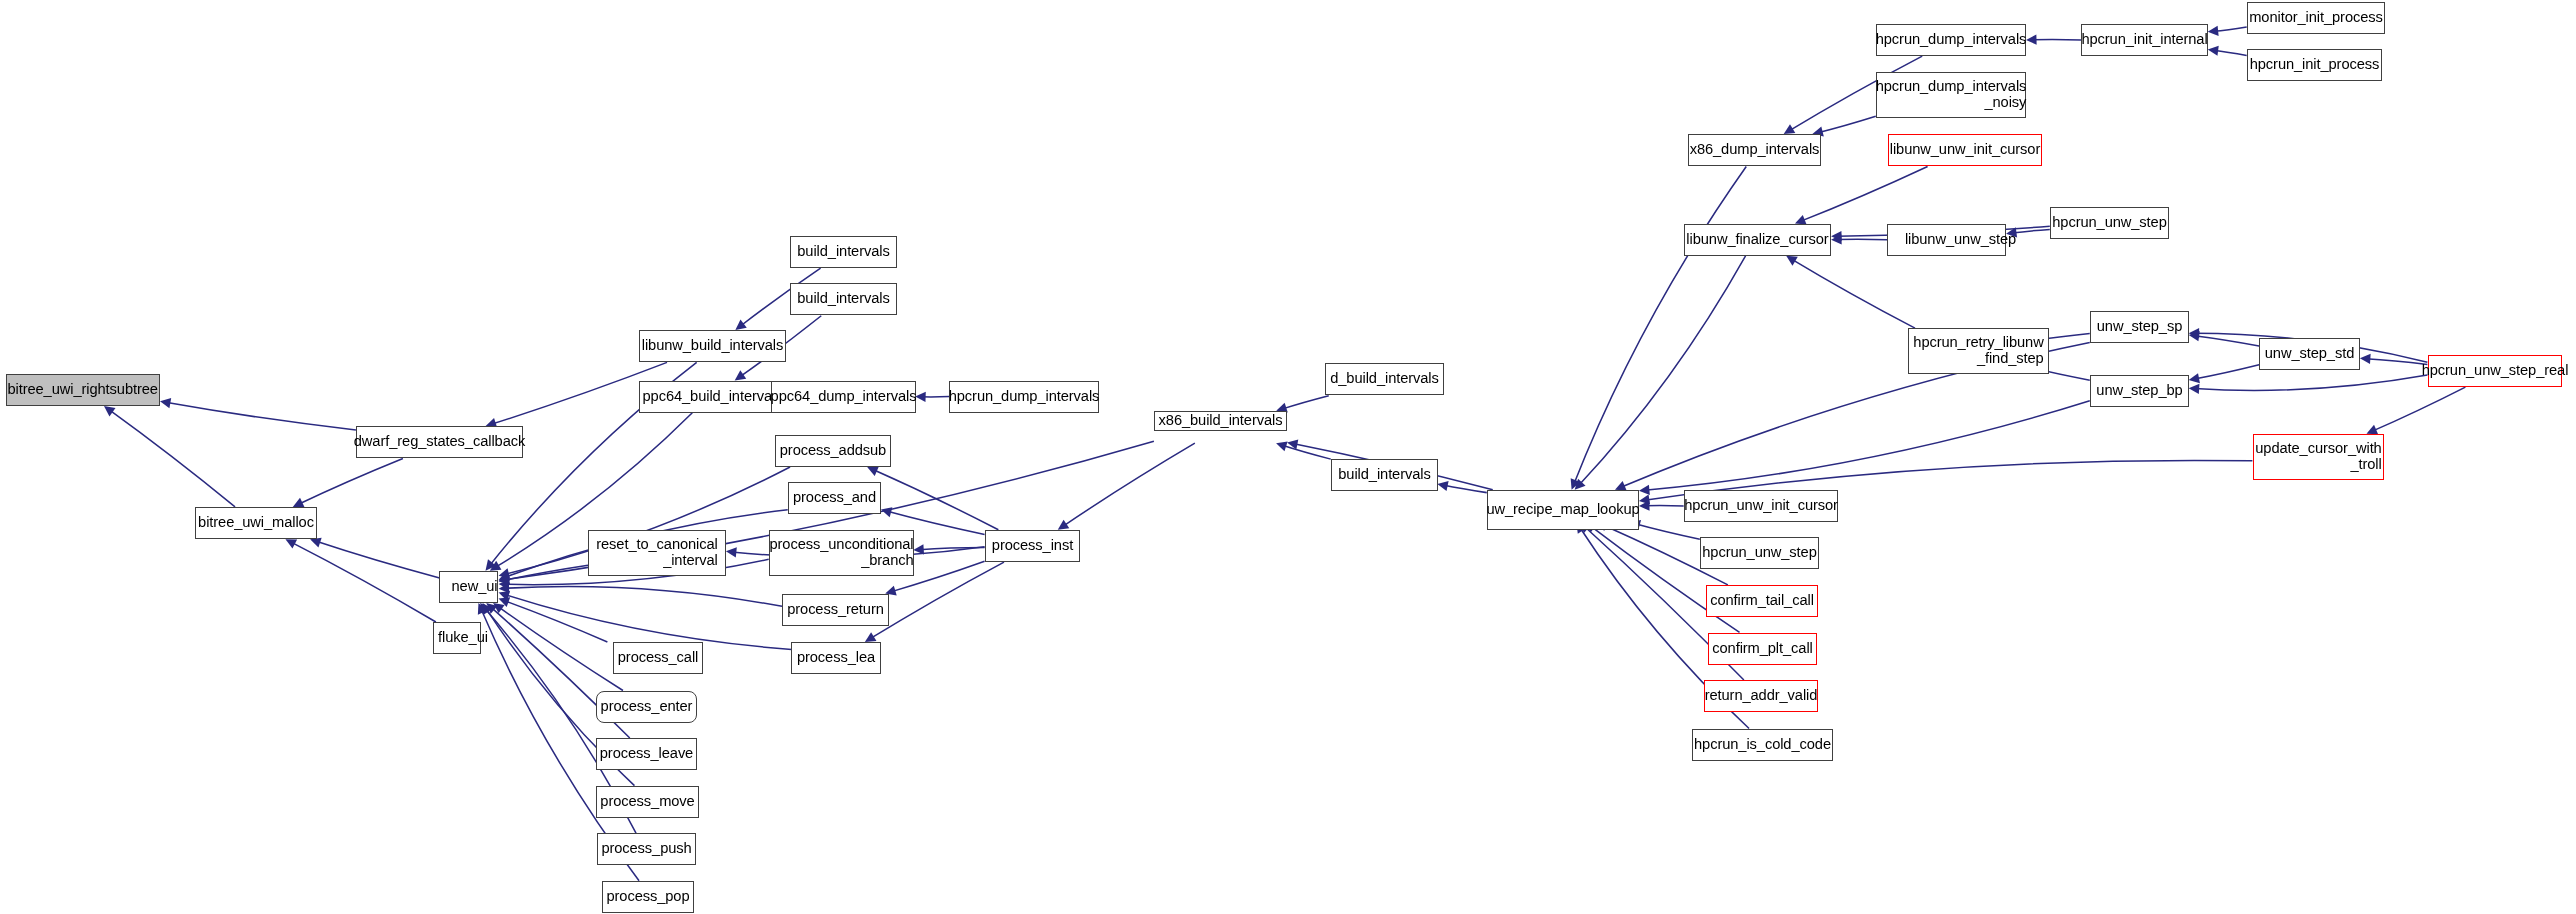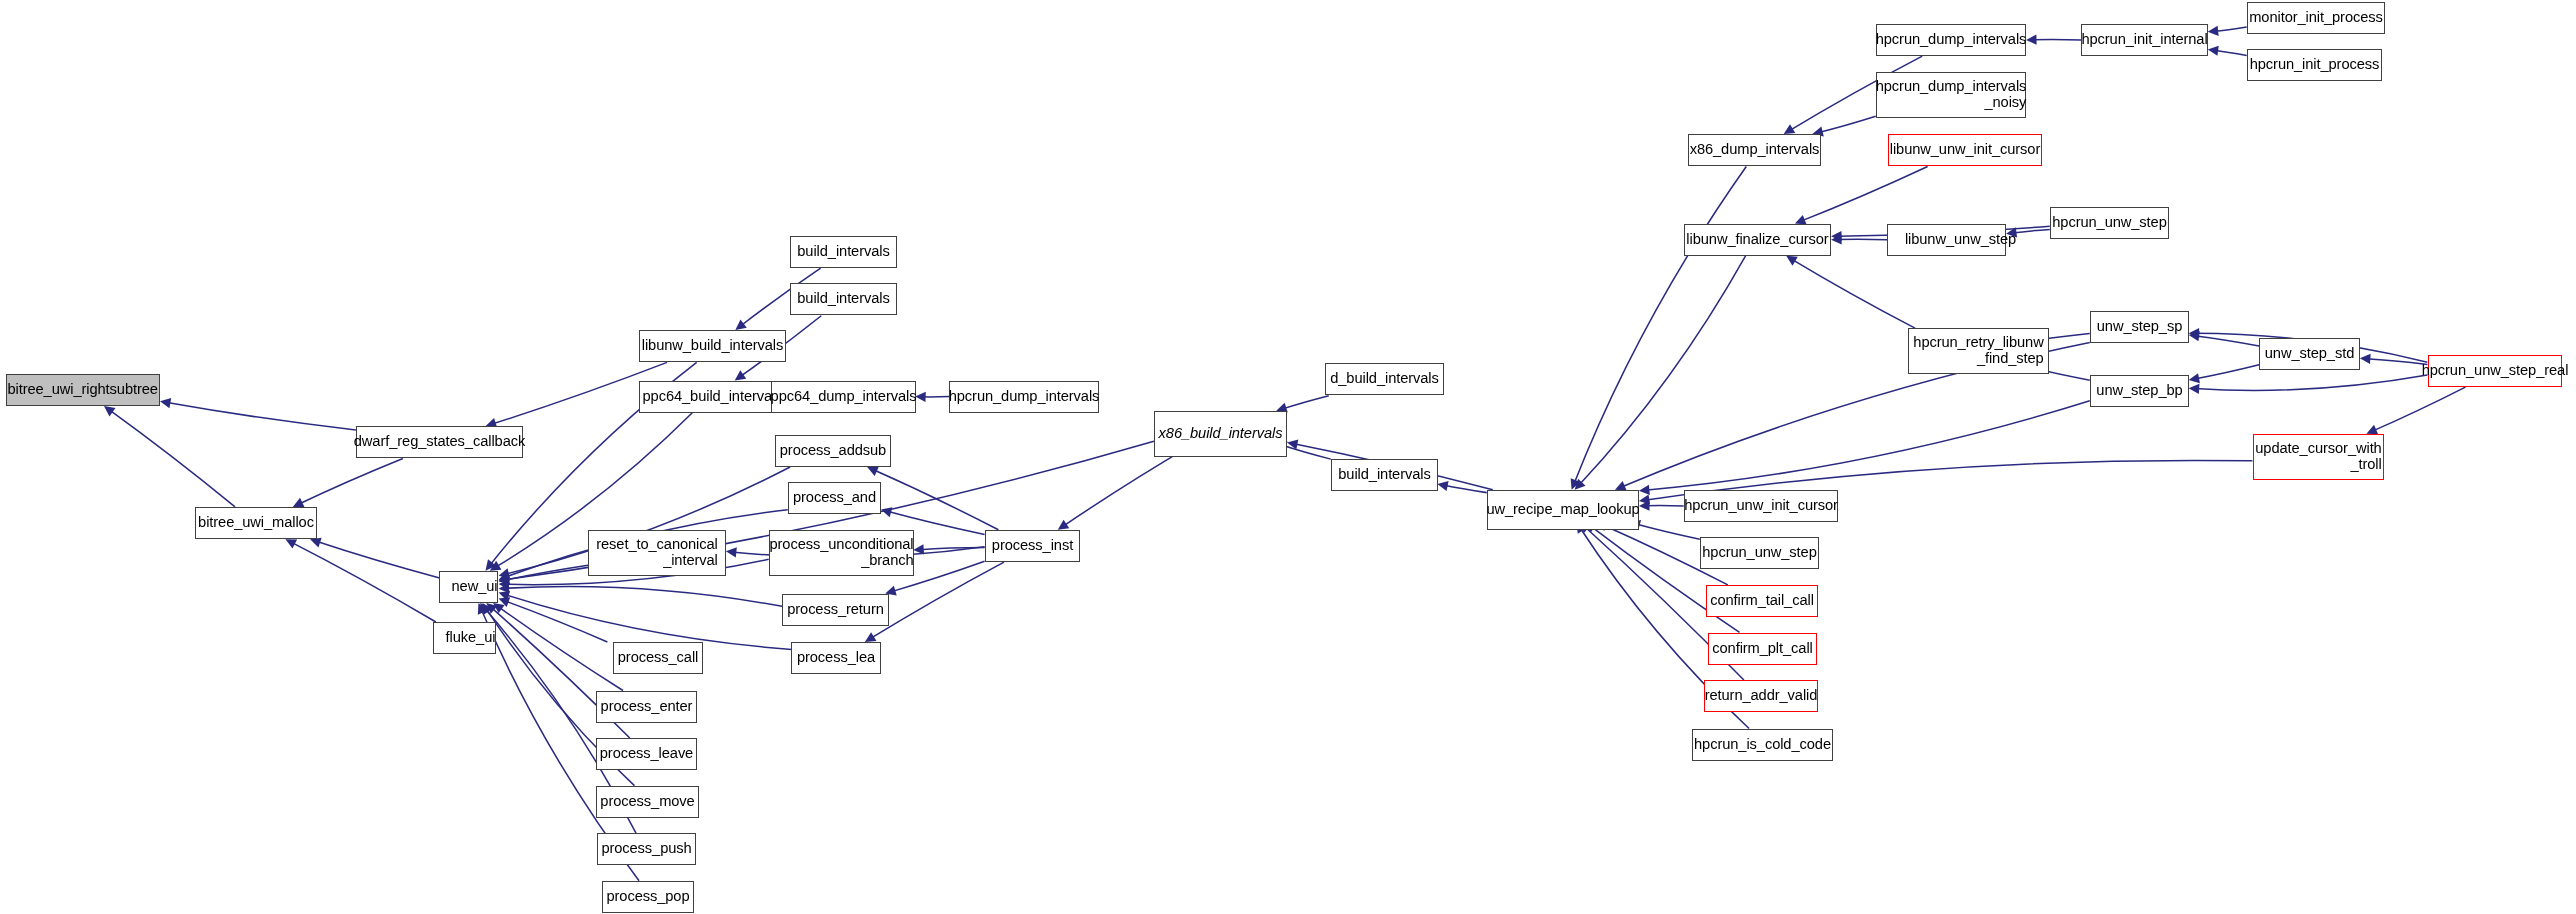--- a/index.html
+++ b/index.html
@@ -186,43 +186,43 @@
       <path d="M 2591.9222222222224 407 Q 2540.662777777778 433.05983333333336 2493.481056069229 453.58643988149754" fill="none" stroke="#2a2a80" stroke-width="1.6"></path>
       <polygon points="2487.9333333333334,456 2495.8658499374556,446.6600224665514 2500.17435395065,456.5633952843487" fill="#2a2a80"></polygon>
       <path d="M 2368 484.51889168765746 Q 2043.8008691871553 479.6953780002277 1728.9859212902493 525.8824989887722" fill="none" stroke="#2a2a80" stroke-width="1.6"></path>
       <polygon points="1723,526.7607052896725 1733.0996396971705,519.8211607810364 1734.667346812827,530.5067723404896" fill="#2a2a80"></polygon>
     </svg>
   <div id="node-layer">
       <div class="node root" style="left: 5.7px; top: 374px; width: 154px; height: 32px;"><span class="node-label">bitree_uwi_rightsubtree</span></div>
       <div class="node" style="left: 195px; top: 507px; width: 122px; height: 32px;"><span class="node-label">bitree_uwi_malloc</span></div>
       <div class="node" style="left: 356px; top: 426px; width: 167px; height: 32px;"><span class="node-label">dwarf_reg_states_callback</span></div>
       <div class="node" style="left: 439px; top: 571px; width: 59px; height: 32px; padding-left: 12px;"><span class="node-label">new_ui</span></div>
-      <div class="node" style="left: 433px; top: 622px; width: 63px; height: 32px; padding-left: 12px;"><span class="node-label">fluke_ui</span></div>
+      <div class="node" style="left: 433px; top: 622px; width: 48px; height: 32px; padding-left: 12px;"><span class="node-label">fluke_ui</span></div>
       <div class="node" style="left: 639px; top: 330px; width: 147px; height: 32px;"><span class="node-label">libunw_build_intervals</span></div>
       <div class="node" style="left: 639px; top: 381px; width: 147px; height: 32px;"><span class="node-label">ppc64_build_intervals</span></div>
       <div class="node" style="left: 790px; top: 236px; width: 107px; height: 32px;"><span class="node-label">build_intervals</span></div>
       <div class="node" style="left: 790px; top: 283px; width: 107px; height: 32px;"><span class="node-label">build_intervals</span></div>
       <div class="node" style="left: 771px; top: 381px; width: 145px; height: 32px;"><span class="node-label">ppc64_dump_intervals</span></div>
       <div class="node" style="left: 949px; top: 381px; width: 150px; height: 32px;"><span class="node-label">hpcrun_dump_intervals</span></div>
       <div class="node" style="left: 588px; top: 530px; width: 138px; height: 46px;"><span class="node-label">reset_to_canonical
 _interval</span></div>
       <div class="node" style="left: 775px; top: 435px; width: 116px; height: 32px;"><span class="node-label">process_addsub</span></div>
       <div class="node" style="left: 788px; top: 482px; width: 93px; height: 32px;"><span class="node-label">process_and</span></div>
       <div class="node" style="left: 769px; top: 530px; width: 145px; height: 46px;"><span class="node-label">process_unconditional
 _branch</span></div>
       <div class="node" style="left: 782px; top: 594px; width: 107px; height: 32px;"><span class="node-label">process_return</span></div>
       <div class="node" style="left: 791px; top: 642px; width: 90px; height: 32px;"><span class="node-label">process_lea</span></div>
       <div class="node" style="left: 601px; top: 642px; width: 90px; height: 32px; margin-left: 12px;"><span class="node-label">process_call</span></div>
-      <div class="node" style="left: 596px; top: 691px; width: 101px; height: 32px;"><span class="node-label">process_enter</span></div>
+      <div class="node" style="left: 596px; top: 691px; width: 101px; height: 32px; border-radius: 8px;"><span class="node-label">process_enter</span></div>
       <div class="node" style="left: 596px; top: 738px; width: 101px; height: 32px;"><span class="node-label">process_leave</span></div>
       <div class="node" style="left: 596px; top: 786px; width: 103px; height: 32px;"><span class="node-label">process_move</span></div>
       <div class="node" style="left: 597px; top: 833px; width: 99px; height: 32px;"><span class="node-label">process_push</span></div>
       <div class="node" style="left: 602px; top: 881px; width: 92px; height: 32px;"><span class="node-label">process_pop</span></div>
       <div class="node" style="left: 985px; top: 530px; width: 95px; height: 32px;"><span class="node-label">process_inst</span></div>
-      <div class="node" style="left: 1154px; top: 411px; width: 133px; height: 46px; font-style: italic;"><span class="node-label">x86_build_intervals</span></div>
+      <div class="node" style="left: 1154px; top: 411px; width: 133px; height: 20px;"><span class="node-label">x86_build_intervals</span></div>
       <div class="node" style="left: 1325px; top: 363px; width: 119px; height: 32px;"><span class="node-label">d_build_intervals</span></div>
       <div class="node" style="left: 1331px; top: 459px; width: 107px; height: 32px;"><span class="node-label">build_intervals</span></div>
       <div class="node" style="left: 1487px; top: 490px; width: 152px; height: 40px;"><span class="node-label">uw_recipe_map_lookup</span></div>
       <div class="node" style="left: 1684px; top: 490px; width: 154px; height: 32px;"><span class="node-label">hpcrun_unw_init_cursor</span></div>
       <div class="node" style="left: 1700px; top: 537px; width: 119px; height: 32px;"><span class="node-label">hpcrun_unw_step</span></div>
       <div class="node red" style="left: 1706px; top: 585px; width: 112px; height: 32px;"><span class="node-label">confirm_tail_call</span></div>
       <div class="node red" style="left: 1708px; top: 633px; width: 109px; height: 32px;"><span class="node-label">confirm_plt_call</span></div>
       <div class="node red" style="left: 1704px; top: 680px; width: 114px; height: 32px;"><span class="node-label">return_addr_valid</span></div>
       <div class="node" style="left: 1692px; top: 729px; width: 141px; height: 32px;"><span class="node-label">hpcrun_is_cold_code</span></div>
       <div class="node" style="left: 1688px; top: 134px; width: 133px; height: 32px;"><span class="node-label">x86_dump_intervals</span></div>

